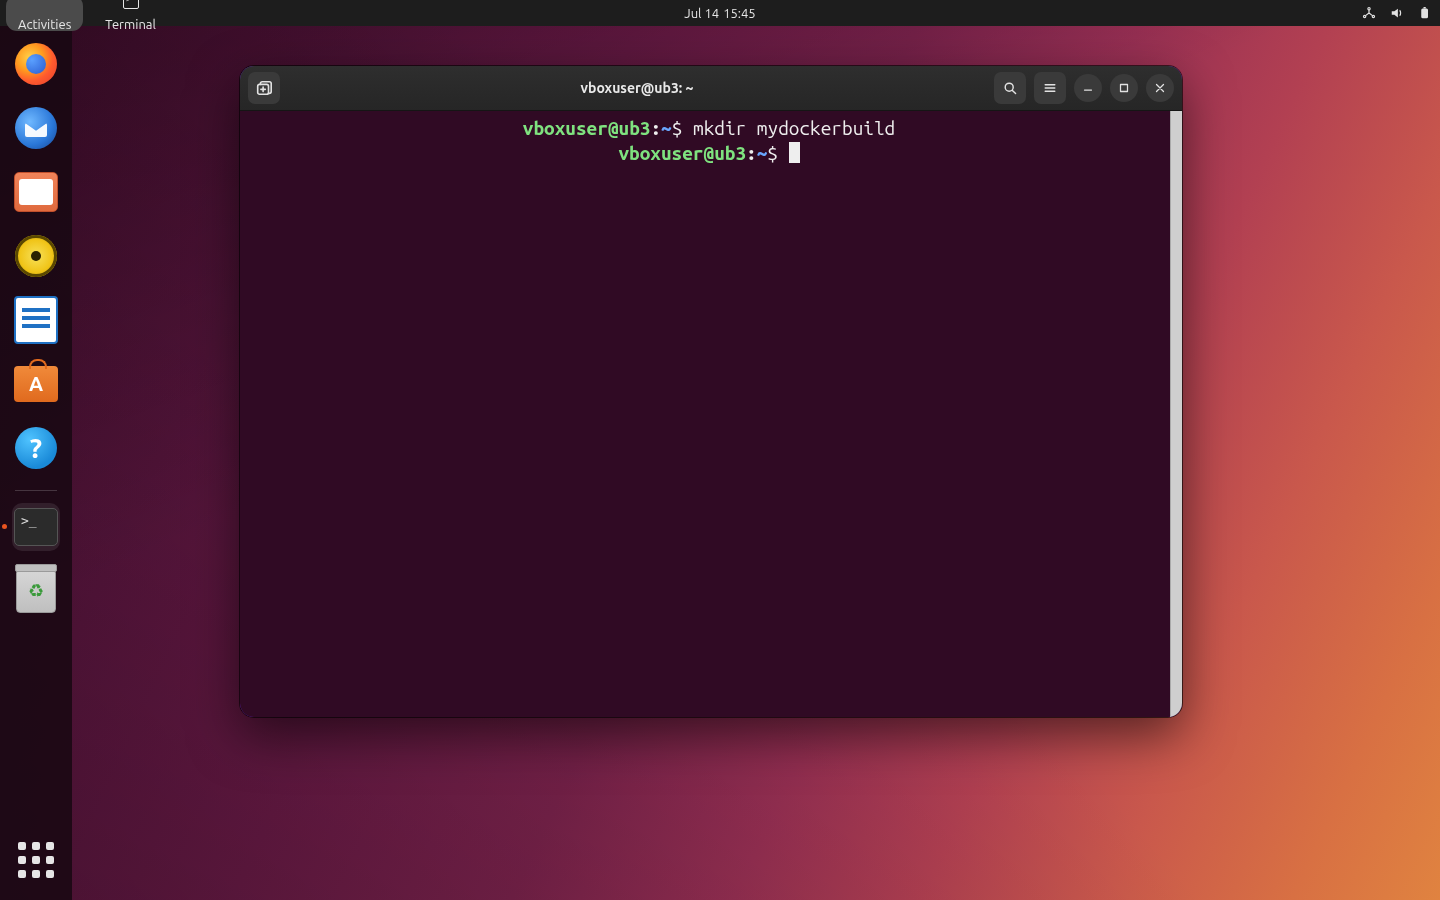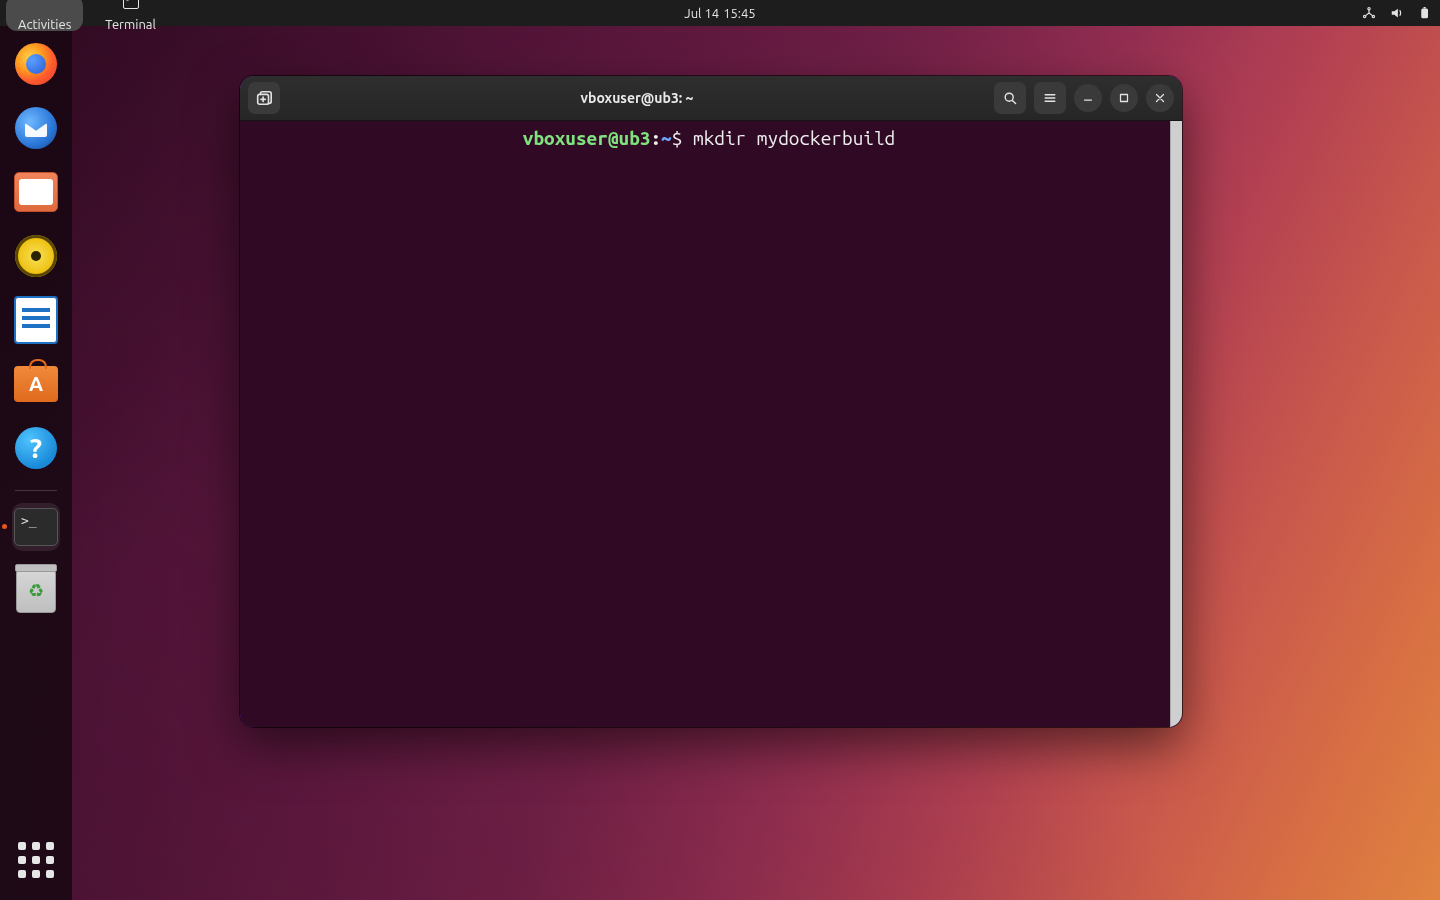--- a/index.html
+++ b/index.html
@@ -244,21 +244,21 @@
 .tr::before{content:"";position:absolute;left:-2px;top:-6px;right:-2px;height:6px;background:#bfbfbf;border:1px solid #9a9a9a;border-radius:2px;}
 .tr::after{content:"♻";position:absolute;left:0;right:0;top:10px;text-align:center;color:#3a9a3a;font-size:18px;}
 .dock .divider{
   width:42px;height:1px;background:rgba(255,255,255,.18);margin:2px 0 12px;
 }
 
 
 .window {
   position: absolute;
   left: 240px;
-  top: 76px;
+  top: 66px;
   width: 942px;
   border-radius: 14px;
   background: #6d28d9;
   box-shadow: 0 18px 50px rgba(0,0,0,.55), 0 0 0 1px rgba(0,0,0,.6);
   overflow: hidden;
   z-index: 60;
 }
 .titlebar {
   height: 44px;
   background: linear-gradient(#2e2e2e, #262626);
@@ -468,16 +468,17 @@
               <path d="M5 5l10 10M15 5L5 15"></path>
             </g>
           </svg>
       </div>
     </div>
   </div>
 
   <div class="term-area">
     <div class="term-lines" id="term-lines">
         <div class="term-line"><span class="p-user">vboxuser@ub3</span><span class="p-colon">:</span><span class="p-path">~</span><span class="p-dollar">$ </span><span class="p-cmd">mkdir mydockerbuild</span></div>
+        <div class="term-line"><span class="p-user">vboxuser@ub3</span><span class="p-colon">:</span><span class="p-path">~</span><span class="p-dollar">$ </span><span class="p-cmd"></span><span class="cursor"></span></div>
       </div>
     <div class="term-scroll"></div>
   </div>
 </div>
 
 </body></html>

